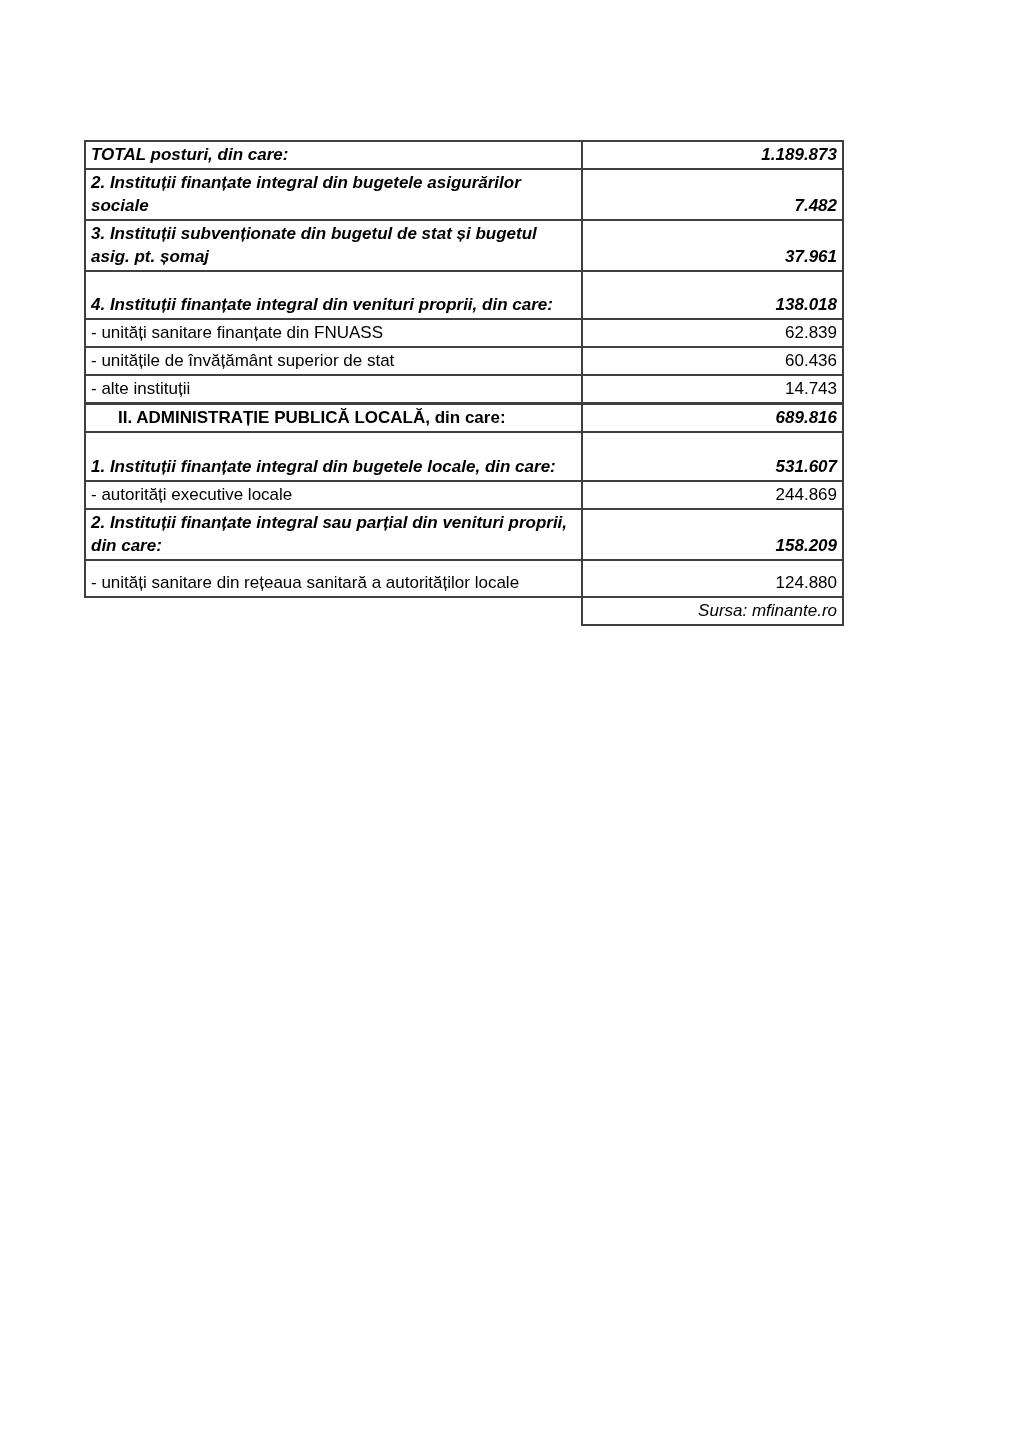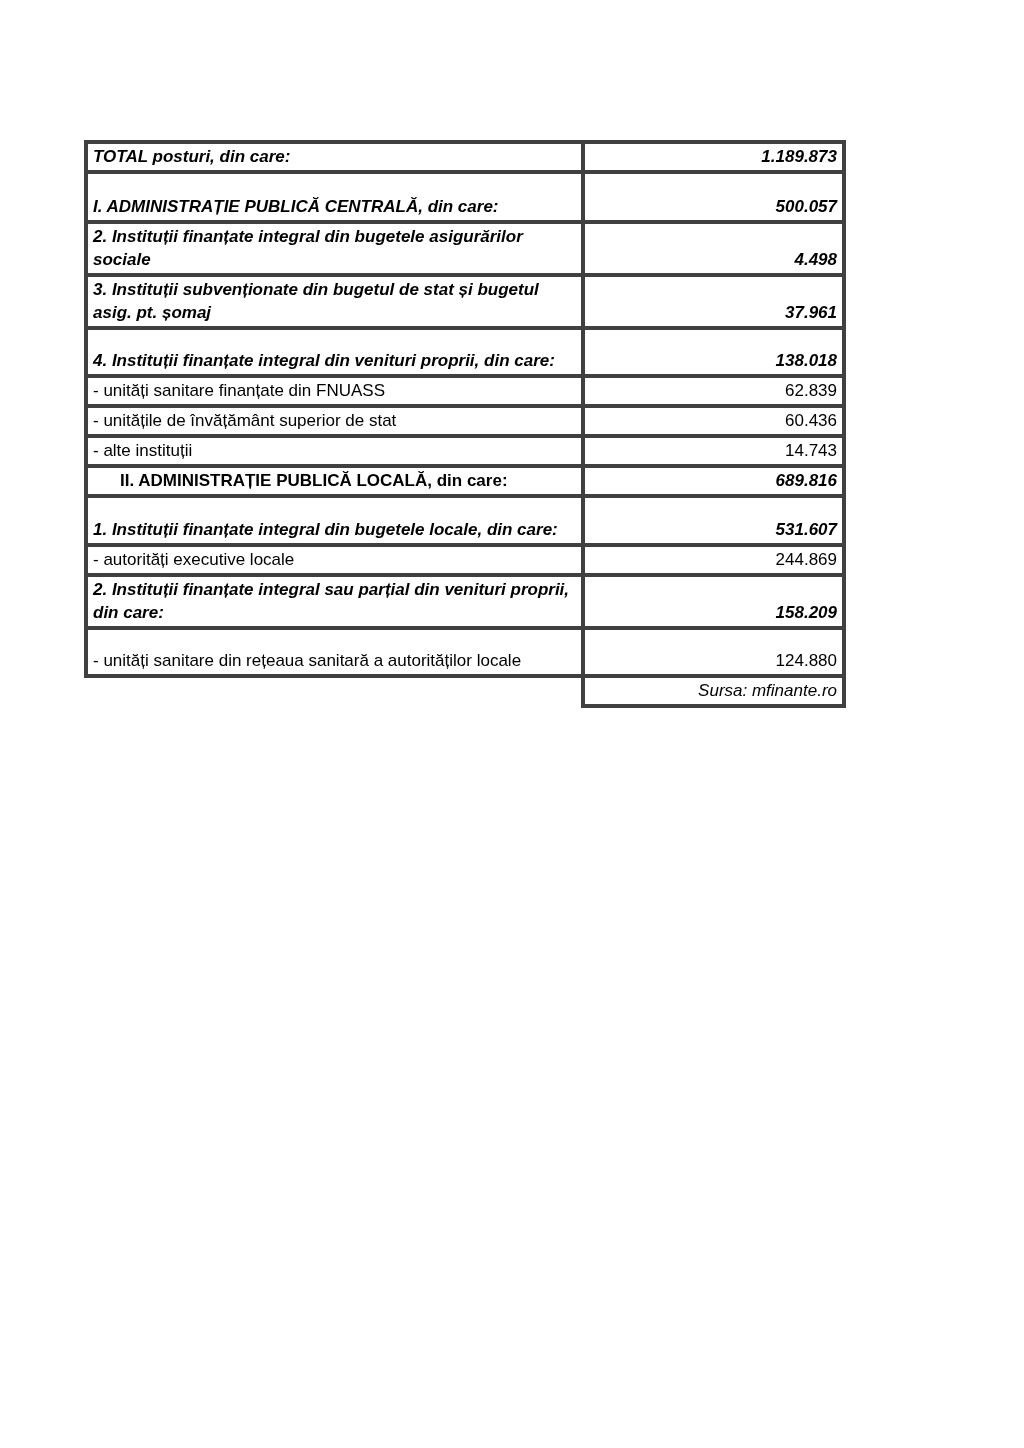--- a/index.html
+++ b/index.html
@@ -18,21 +18,21 @@
     position: absolute;
     left: 84px;
     top: 140px;
   }
   table.positions {
     border-collapse: collapse;
     table-layout: fixed;
     width: 758px;
   }
   table.positions td {
-    border: 4px solid #404040;
+    border: 2px solid #404040;
     vertical-align: bottom;
     padding: 1px 5px 2px 5px;
     font-size: 17px;
     line-height: 23px;
     overflow: hidden;
   }
   td.label { text-align: left; }
   td.value { text-align: right; }
   tr.em-bold-italic td { font-weight: bold; font-style: italic; }
   tr.em-section-bold td.label { font-weight: bold; font-style: normal; padding-left: 32px; }
@@ -54,27 +54,23 @@
     <table class="positions">
       <colgroup>
         <col style="width:497px">
         <col style="width:261px">
       </colgroup>
       <tbody>
           <tr class="em-bold-italic" style="height: 27px;">
             <td class="label">TOTAL posturi, din care:</td>
             <td class="value">1.189.873</td>
           </tr>
-          <tr class="em-bold-italic" style="height: 50px;">
-            <td class="label">I. ADMINISTRAȚIE PUBLICĂ CENTRALĂ, din care:</td>
-            <td class="value">500.057</td>
-          </tr>
           <tr class="em-bold-italic" style="height: 49px; margin-left: 33px;">
             <td class="label">2. Instituții finanțate integral din bugetele asigurărilor sociale</td>
-            <td class="value">4.498</td>
+            <td class="value">7.482</td>
           </tr>
           <tr class="em-bold-italic" style="height: 48px;">
             <td class="label">3. Instituții subvenționate din bugetul de stat și bugetul asig. pt. șomaj</td>
             <td class="value">37.961</td>
           </tr>
           <tr class="em-bold-italic" style="height: 48px; margin-top: 39px;">
             <td class="label">4. Instituții finanțate integral din venituri proprii, din care:</td>
             <td class="value">138.018</td>
           </tr>
           <tr class="em-plain" style="height: 25px;">
@@ -98,21 +94,21 @@
             <td class="value">531.607</td>
           </tr>
           <tr class="em-plain" style="height: 25px;">
             <td class="label">- autorități executive locale</td>
             <td class="value">244.869</td>
           </tr>
           <tr class="em-bold-italic" style="height: 50px;">
             <td class="label">2. Instituții finanțate integral sau parțial din venituri proprii, din care:</td>
             <td class="value">158.209</td>
           </tr>
-          <tr class="em-plain" style="height: 48px; border-radius: 18px;">
+          <tr class="em-plain" style="height: 37px; border-radius: 18px;">
             <td class="label">- unități sanitare din rețeaua sanitară a autorităților locale</td>
             <td class="value">124.880</td>
           </tr>
         </tbody>
       <tbody>
         <tr style="height:24px">
           <td class="source-spacer"></td>
           <td class="source-cell">Sursa: mfinante.ro</td>
         </tr>
       </tbody>

